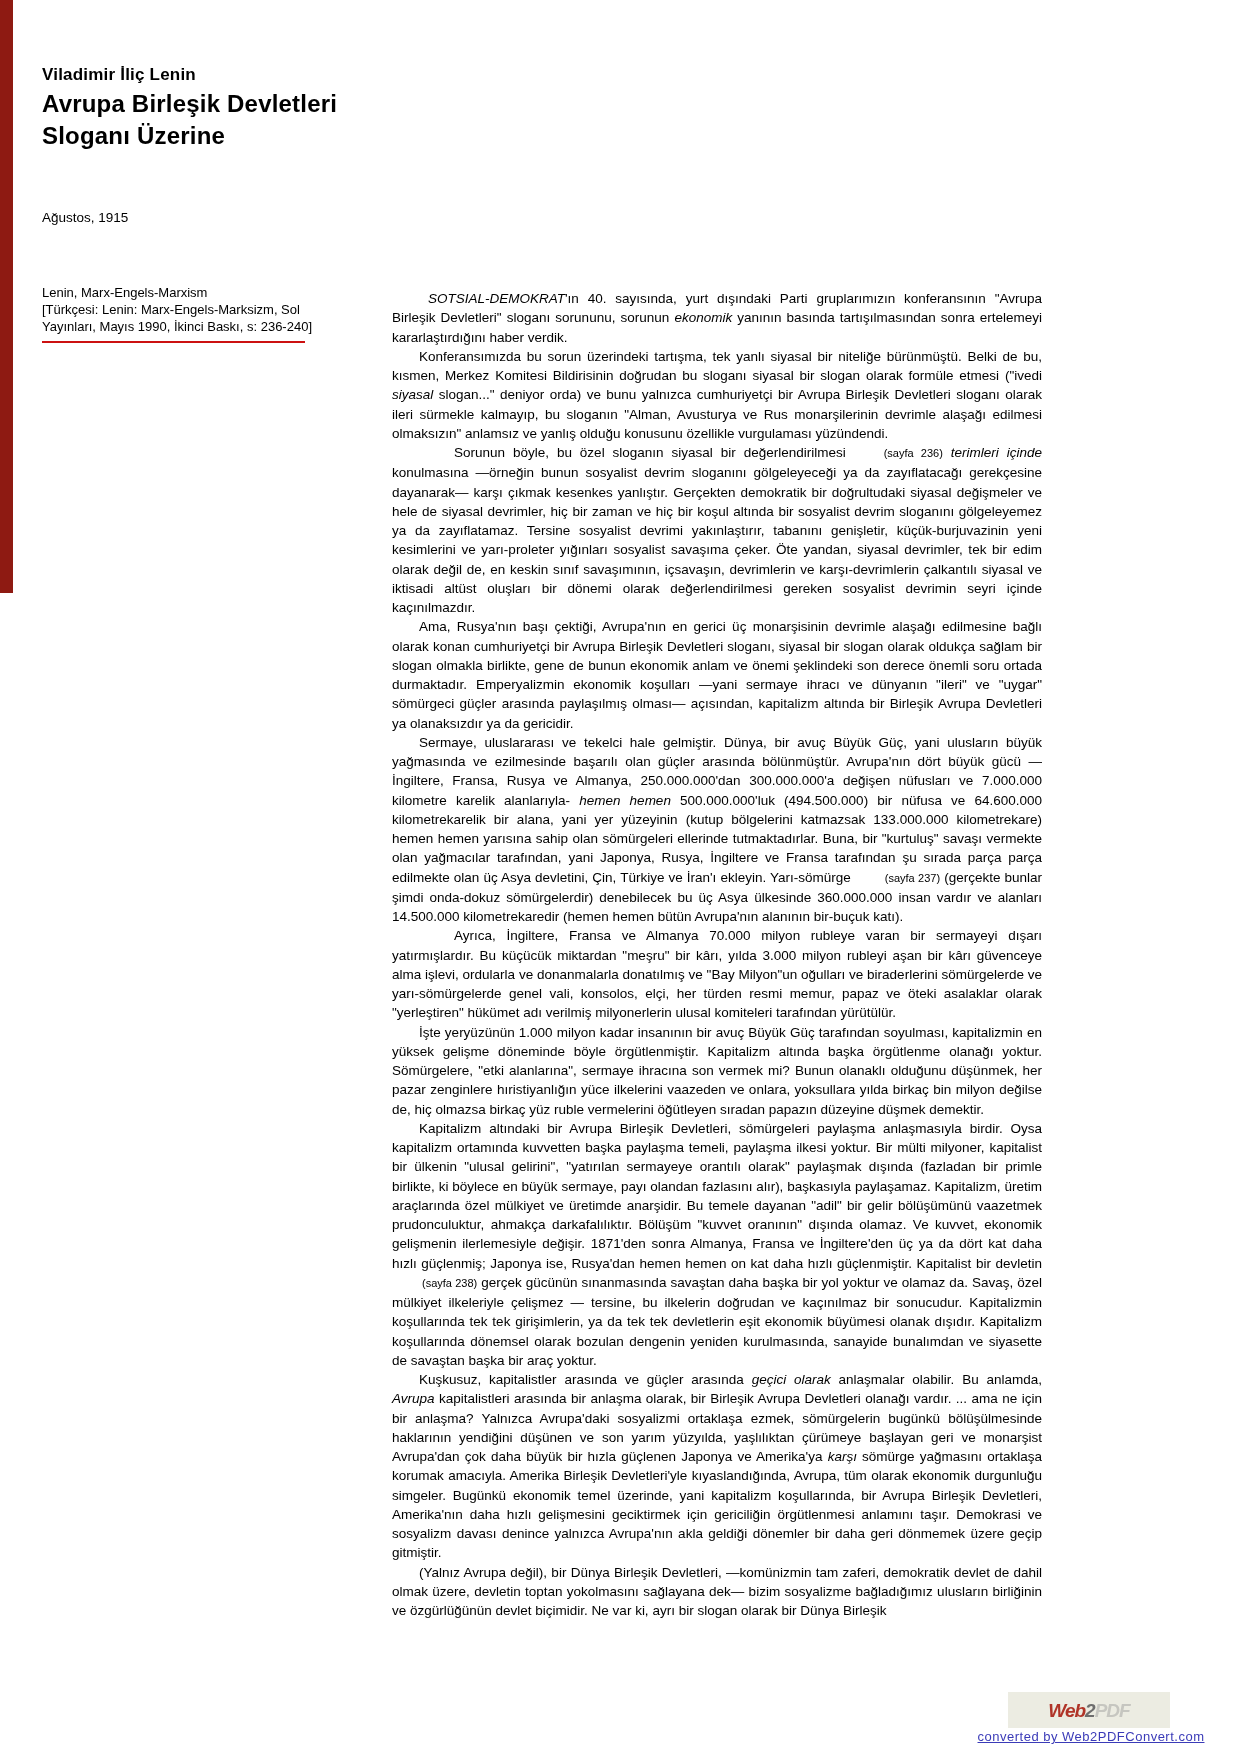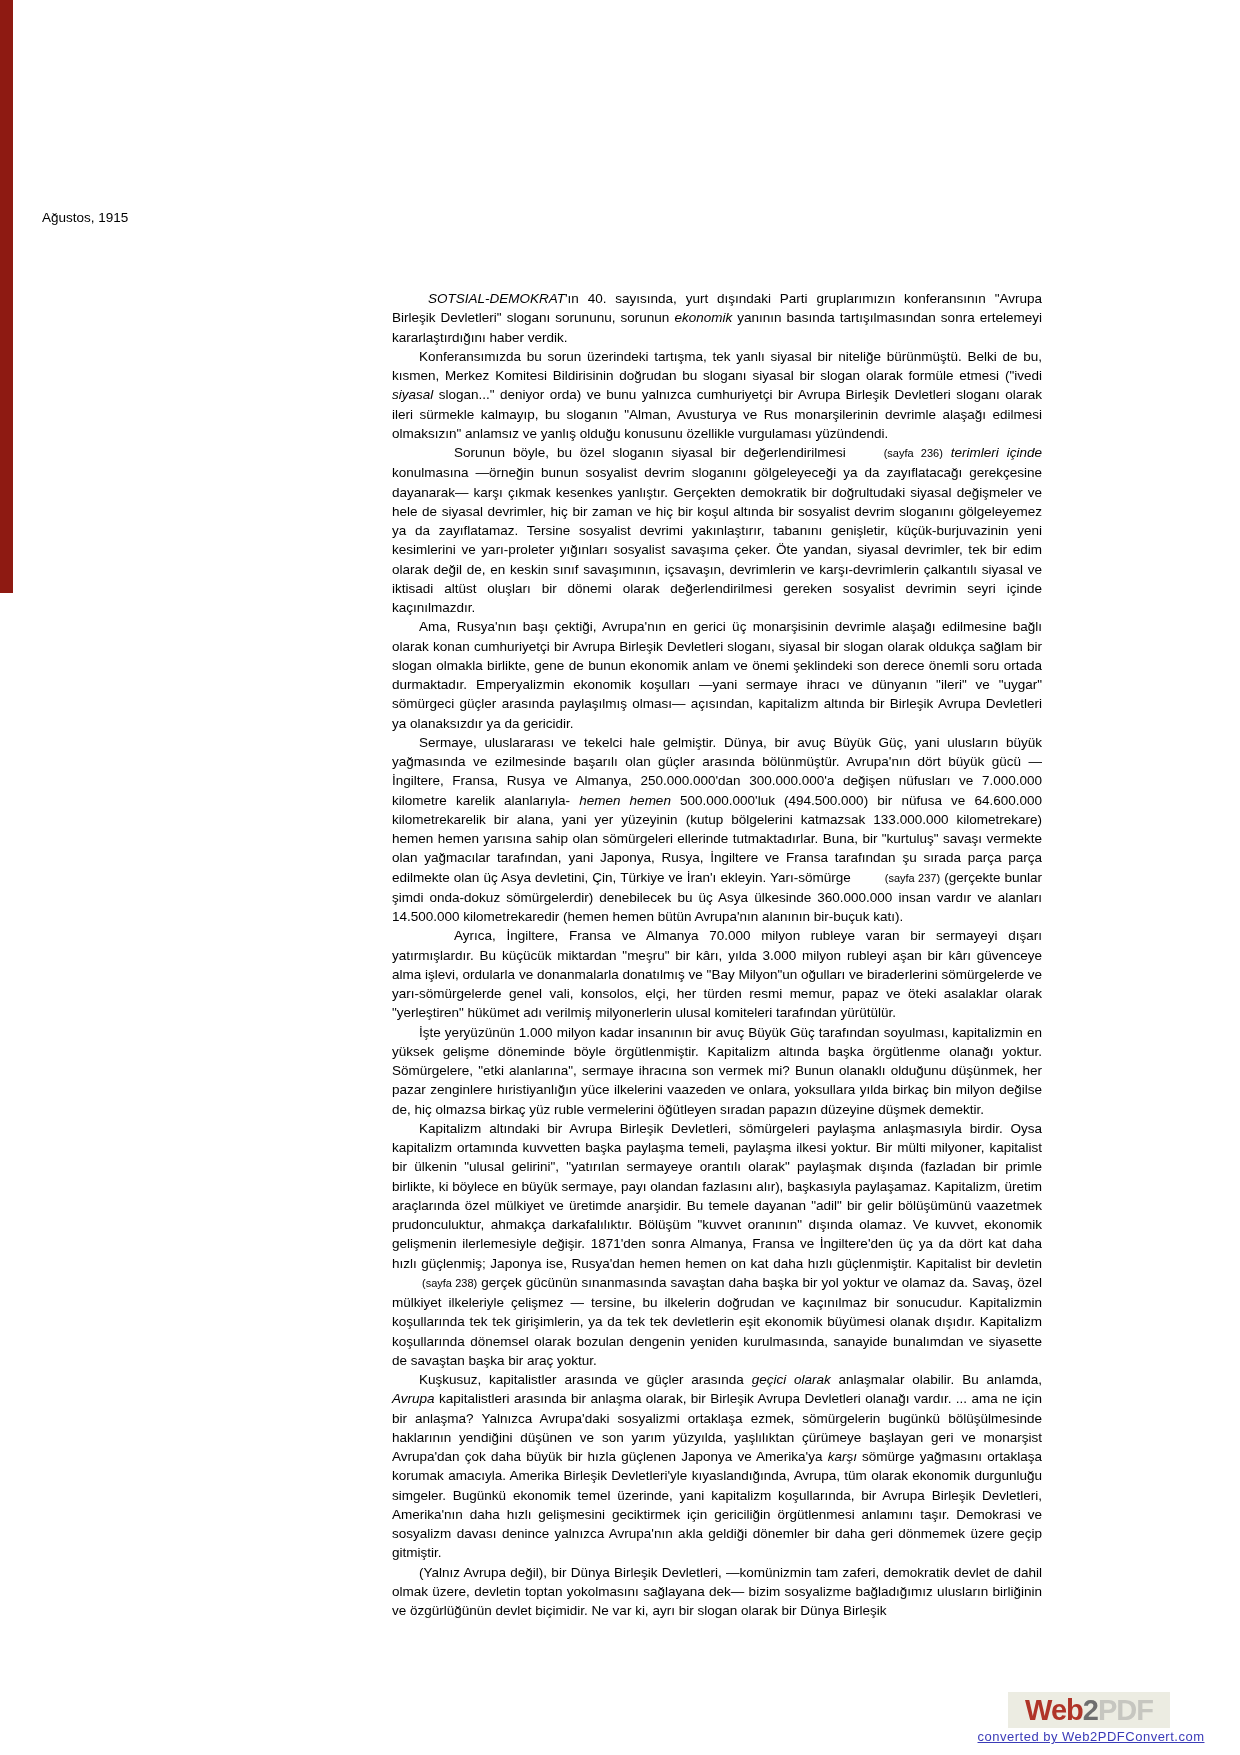--- a/index.html
+++ b/index.html
@@ -46,21 +46,21 @@
   .logo-box {
     position: absolute;
     left: 1008px; top: 1692px;
     width: 162px; height: 36px;
     background: #ececе2;
     background: #ecece2;
     display: flex; align-items: center; justify-content: center;
     text-decoration: none;
     cursor: pointer;
   }
-  .logo-box span { font-weight: bold; font-size: 29px; line-height: 29px; letter-spacing: -1px; }
+  .logo-box span { font-weight: bold; font-size: 19px; line-height: 29px; letter-spacing: -1px; font-style: italic; }
   .logo-web { color: var(--logo-red, #b03428); }
   .logo-two { color: var(--logo-dark, #6e6e6e); }
   .logo-pdf { color: var(--logo-light, #c6c6c0); }
   .pdf-link {
     position: absolute;
     left: 968px; top: 1729px;
     width: 246px;
     font-size: 13px;
     letter-spacing: 0.5px;
     color: var(--link-blue, #3b3bb8);
@@ -70,23 +70,33 @@
     text-align: center;
   }
 </style>
 </head>
 <body>
 
 <div class="page">
 
   <div class="red-bar"></div>
 
+  <div class="header">
+    <div class="author">Viladimir İliç Lenin</div>
+    <h1 class="title"><span>Avrupa Birleşik Devletleri</span><br><span>Sloganı Üzerine</span></h1>
+  </div>
 
   <div class="date">Ağustos, 1915</div>
 
+  <div class="citation">
+    <div>Lenin, Marx-Engels-Marxism</div>
+    <div>[Türkçesi: Lenin: Marx-Engels-Marksizm, Sol</div>
+    <div>Yayınları, Mayıs 1990, İkinci Baskı, s: 236-240]</div>
+    <div class="citation-rule"></div>
+  </div>
 
   <div class="body-text">
       <p class="para indent-lead"><span class="it">SOTSIAL-DEMOKRAT</span><span>'ın 40. sayısında, yurt dışındaki Parti gruplarımızın konferansının "Avrupa Birleşik Devletleri" sloganı sorununu, sorunun </span><span class="it">ekonomik</span><span> yanının basında tartışılmasından sonra ertelemeyi kararlaştırdığını haber verdik.</span></p>
       <p class="para indent-normal"><span>Konferansımızda bu sorun üzerindeki tartışma, tek yanlı siyasal bir niteliğe bürünmüştü. Belki de bu, kısmen, Merkez Komitesi Bildirisinin doğrudan bu sloganı siyasal bir slogan olarak formüle etmesi ("ivedi </span><span class="it">siyasal</span><span> slogan..." deniyor orda) ve bunu yalnızca cumhuriyetçi bir Avrupa Birleşik Devletleri sloganı olarak ileri sürmekle kalmayıp, bu sloganın "Alman, Avusturya ve Rus monarşilerinin devrimle alaşağı edilmesi olmaksızın" anlamsız ve yanlış olduğu konusunu özellikle vurgulaması yüzündendi.</span></p>
       <p class="para indent-deep"><span>Sorunun böyle, bu özel sloganın siyasal bir değerlendirilmesi </span><span class="sm">(sayfa 236)</span><span> </span><span class="it">terimleri içinde</span><span> konulmasına —örneğin bunun sosyalist devrim sloganını gölgeleyeceği ya da zayıflatacağı gerekçesine dayanarak— karşı çıkmak kesenkes yanlıştır. Gerçekten demokratik bir doğrultudaki siyasal değişmeler ve hele de siyasal devrimler, hiç bir zaman ve hiç bir koşul altında bir sosyalist devrim sloganını gölgeleyemez ya da zayıflatamaz. Tersine sosyalist devrimi yakınlaştırır, tabanını genişletir, küçük-burjuvazinin yeni kesimlerini ve yarı-proleter yığınları sosyalist savaşıma çeker. Öte yandan, siyasal devrimler, tek bir edim olarak değil de, en keskin sınıf savaşımının, içsavaşın, devrimlerin ve karşı-devrimlerin çalkantılı siyasal ve iktisadi altüst oluşları bir dönemi olarak değerlendirilmesi gereken sosyalist devrimin seyri içinde kaçınılmazdır.</span></p>
       <p class="para indent-normal"><span>Ama, Rusya'nın başı çektiği, Avrupa'nın en gerici üç monarşisinin devrimle alaşağı edilmesine bağlı olarak konan cumhuriyetçi bir Avrupa Birleşik Devletleri sloganı, siyasal bir slogan olarak oldukça sağlam bir slogan olmakla birlikte, gene de bunun ekonomik anlam ve önemi şeklindeki son derece önemli soru ortada durmaktadır. Emperyalizmin ekonomik koşulları —yani sermaye ihracı ve dünyanın "ileri" ve "uygar" sömürgeci güçler arasında paylaşılmış olması— açısından, kapitalizm altında bir Birleşik Avrupa Devletleri ya olanaksızdır ya da gericidir.</span></p>
       <p class="para indent-normal"><span>Sermaye, uluslararası ve tekelci hale gelmiştir. Dünya, bir avuç Büyük Güç, yani ulusların büyük yağmasında ve ezilmesinde başarılı olan güçler arasında bölünmüştür. Avrupa'nın dört büyük gücü —İngiltere, Fransa, Rusya ve Almanya, 250.000.000'dan 300.000.000'a değişen nüfusları ve 7.000.000 kilometre karelik alanlarıyla- </span><span class="it">hemen hemen</span><span> 500.000.000'luk (494.500.000) bir nüfusa ve 64.600.000 kilometrekarelik bir alana, yani yer yüzeyinin (kutup bölgelerini katmazsak 133.000.000 kilometrekare) hemen hemen yarısına sahip olan sömürgeleri ellerinde tutmaktadırlar. Buna, bir "kurtuluş" savaşı vermekte olan yağmacılar tarafından, yani Japonya, Rusya, İngiltere ve Fransa tarafından şu sırada parça parça edilmekte olan üç Asya devletini, Çin, Türkiye ve İran'ı ekleyin. Yarı-sömürge </span><span class="sm">(sayfa 237)</span><span> (gerçekte bunlar şimdi onda-dokuz sömürgelerdir) denebilecek bu üç Asya ülkesinde 360.000.000 insan vardır ve alanları 14.500.000 kilometrekaredir (hemen hemen bütün Avrupa'nın alanının bir-buçuk katı).</span></p>
       <p class="para indent-deep"><span>Ayrıca, İngiltere, Fransa ve Almanya 70.000 milyon rubleye varan bir sermayeyi dışarı yatırmışlardır. Bu küçücük miktardan "meşru" bir kârı, yılda 3.000 milyon rubleyi aşan bir kârı güvenceye alma işlevi, ordularla ve donanmalarla donatılmış ve "Bay Milyon"un oğulları ve biraderlerini sömürgelerde ve yarı-sömürgelerde genel vali, konsolos, elçi, her türden resmi memur, papaz ve öteki asalaklar olarak "yerleştiren" hükümet adı verilmiş milyonerlerin ulusal komiteleri tarafından yürütülür.</span></p>
       <p class="para indent-normal"><span>İşte yeryüzünün 1.000 milyon kadar insanının bir avuç Büyük Güç tarafından soyulması, kapitalizmin en yüksek gelişme döneminde böyle örgütlenmiştir. Kapitalizm altında başka örgütlenme olanağı yoktur. Sömürgelere, "etki alanlarına", sermaye ihracına son vermek mi? Bunun olanaklı olduğunu düşünmek, her pazar zenginlere hıristiyanlığın yüce ilkelerini vaazeden ve onlara, yoksullara yılda birkaç bin milyon değilse de, hiç olmazsa birkaç yüz ruble vermelerini öğütleyen sıradan papazın düzeyine düşmek demektir.</span></p>
       <p class="para indent-normal"><span>Kapitalizm altındaki bir Avrupa Birleşik Devletleri, sömürgeleri paylaşma anlaşmasıyla birdir. Oysa kapitalizm ortamında kuvvetten başka paylaşma temeli, paylaşma ilkesi yoktur. Bir mülti milyoner, kapitalist bir ülkenin "ulusal gelirini", "yatırılan sermayeye orantılı olarak" paylaşmak dışında (fazladan bir primle birlikte, ki böylece en büyük sermaye, payı olandan fazlasını alır), başkasıyla paylaşamaz. Kapitalizm, üretim araçlarında özel mülkiyet ve üretimde anarşidir. Bu temele dayanan "adil" bir gelir bölüşümünü vaazetmek prudonculuktur, ahmakça darkafalılıktır. Bölüşüm "kuvvet oranının" dışında olamaz. Ve kuvvet, ekonomik gelişmenin ilerlemesiyle değişir. 1871'den sonra Almanya, Fransa ve İngiltere'den üç ya da dört kat daha hızlı güçlenmiş; Japonya ise, Rusya'dan hemen hemen on kat daha hızlı güçlenmiştir. Kapitalist bir devletin </span><span class="sm">(sayfa 238)</span><span> gerçek gücünün sınanmasında savaştan daha başka bir yol yoktur ve olamaz da. Savaş, özel mülkiyet ilkeleriyle çelişmez — tersine, bu ilkelerin doğrudan ve kaçınılmaz bir sonucudur. Kapitalizmin koşullarında tek tek girişimlerin, ya da tek tek devletlerin eşit ekonomik büyümesi olanak dışıdır. Kapitalizm koşullarında dönemsel olarak bozulan dengenin yeniden kurulmasında, sanayide bunalımdan ve siyasette de savaştan başka bir araç yoktur.</span></p>

